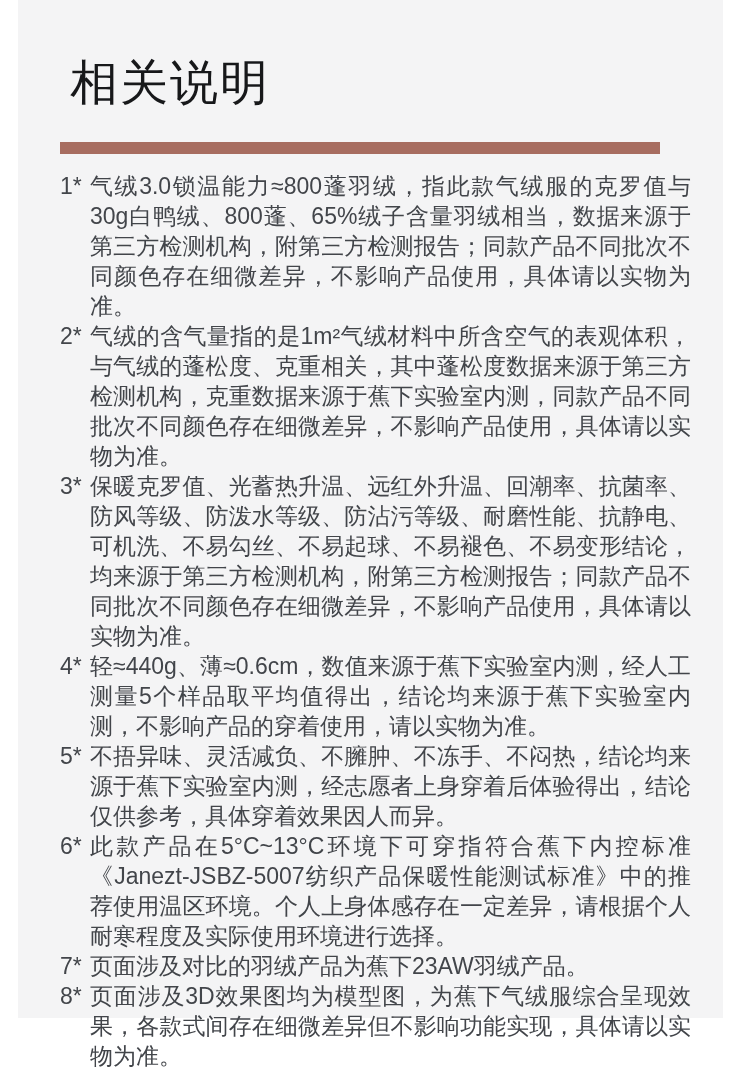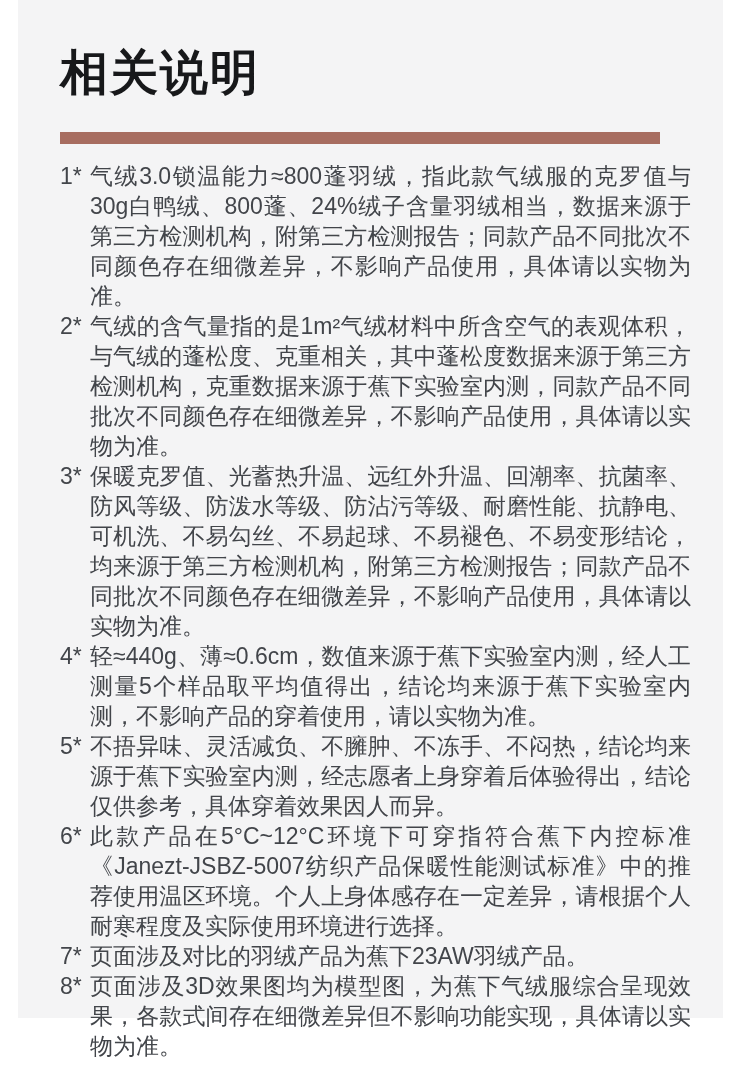--- a/index.html
+++ b/index.html
@@ -18,24 +18,24 @@
     position: absolute;
     left: 18px;
     top: 0;
     width: 705px;
     height: 1018px;
     background: #f4f4f5;
     box-sizing: border-box;
     padding: 46px 32px 0 42px;
   }
   .page-title {
-    margin: 0;
+    margin: 10px;
     font-size: 48px;
     line-height: 54px;
-    font-weight: 700;
+    font-weight: 400;
     letter-spacing: 2px;
     color: #17181a;
   }
   .accent-bar {
     width: 600px;
     height: 12px;
     background: #a76d60;
     margin-top: 32px;
   }
   .notes {
@@ -65,41 +65,41 @@
 
 <div class="card">
   <h1 class="page-title">相关说明</h1>
 
   <div class="accent-bar"></div>
 
   <div class="notes">
 
   <div class="note">
       <span class="marker">1*</span>
-      <span class="text">气绒3.0锁温能力≈800蓬羽绒，指此款气绒服的克罗值与30g白鸭绒、800蓬、24%绒子含量羽绒相当，数据来源于第三方检测机构，附第三方检测报告；同款产品不同批次不同颜色存在细微差异，不影响产品使用，具体请以实物为准。</span>
+      <span class="text">气绒3.0锁温能力≈800蓬羽绒，指此款气绒服的克罗值与30g白鸭绒、800蓬、65%绒子含量羽绒相当，数据来源于第三方检测机构，附第三方检测报告；同款产品不同批次不同颜色存在细微差异，不影响产品使用，具体请以实物为准。</span>
     </div>
       <div class="note">
       <span class="marker">2*</span>
       <span class="text">气绒的含气量指的是1m²气绒材料中所含空气的表观体积，与气绒的蓬松度、克重相关，其中蓬松度数据来源于第三方检测机构，克重数据来源于蕉下实验室内测，同款产品不同批次不同颜色存在细微差异，不影响产品使用，具体请以实物为准。</span>
     </div>
       <div class="note">
       <span class="marker">3*</span>
       <span class="text">保暖克罗值、光蓄热升温、远红外升温、回潮率、抗菌率、防风等级、防泼水等级、防沾污等级、耐磨性能、抗静电、可机洗、不易勾丝、不易起球、不易褪色、不易变形结论，均来源于第三方检测机构，附第三方检测报告；同款产品不同批次不同颜色存在细微差异，不影响产品使用，具体请以实物为准。</span>
     </div>
       <div class="note">
       <span class="marker">4*</span>
       <span class="text">轻≈440g、薄≈0.6cm，数值来源于蕉下实验室内测，经人工测量5个样品取平均值得出，结论均来源于蕉下实验室内测，不影响产品的穿着使用，请以实物为准。</span>
     </div>
       <div class="note">
       <span class="marker">5*</span>
       <span class="text">不捂异味、灵活减负、不臃肿、不冻手、不闷热，结论均来源于蕉下实验室内测，经志愿者上身穿着后体验得出，结论仅供参考，具体穿着效果因人而异。</span>
     </div>
       <div class="note">
       <span class="marker">6*</span>
-      <span class="text">此款产品在5°C~12°C环境下可穿指符合蕉下内控标准《Janezt-JSBZ-5007纺织产品保暖性能测试标准》中的推荐使用温区环境。个人上身体感存在一定差异，请根据个人耐寒程度及实际使用环境进行选择。</span>
+      <span class="text">此款产品在5°C~13°C环境下可穿指符合蕉下内控标准《Janezt-JSBZ-5007纺织产品保暖性能测试标准》中的推荐使用温区环境。个人上身体感存在一定差异，请根据个人耐寒程度及实际使用环境进行选择。</span>
     </div>
       <div class="note">
       <span class="marker">7*</span>
       <span class="text">页面涉及对比的羽绒产品为蕉下23AW羽绒产品。</span>
     </div>
       <div class="note">
       <span class="marker">8*</span>
       <span class="text">页面涉及3D效果图均为模型图，为蕉下气绒服综合呈现效果，各款式间存在细微差异但不影响功能实现，具体请以实物为准。</span>
     </div>
     </div>

